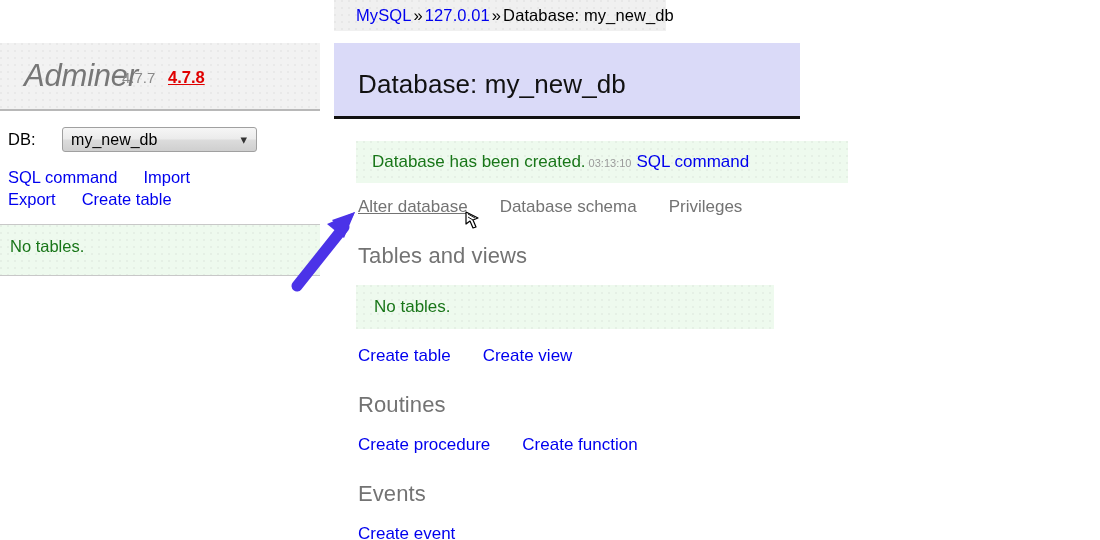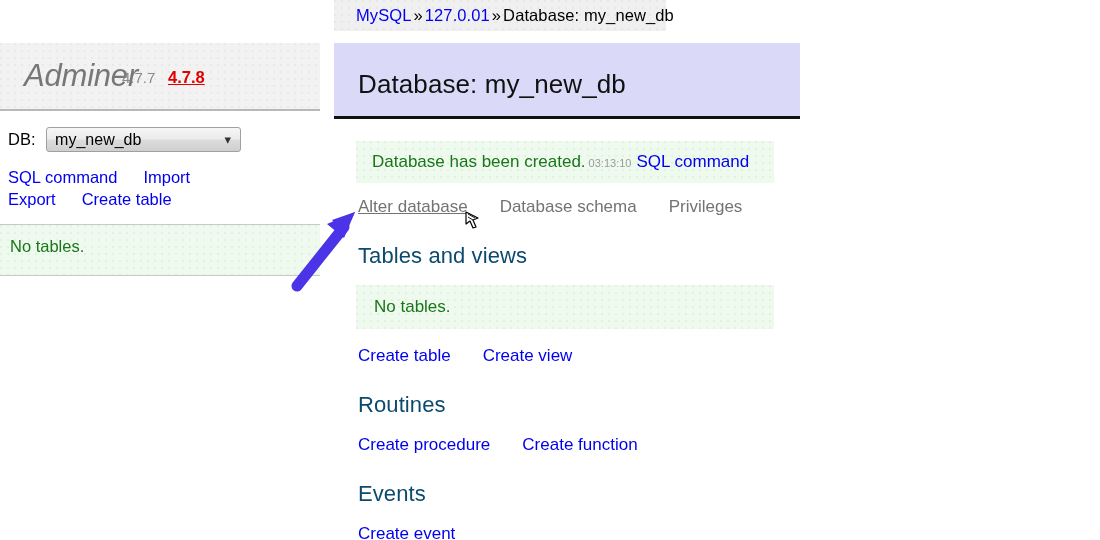--- a/index.html
+++ b/index.html
@@ -92,21 +92,21 @@
   }
 
   #db-row {
     padding: 16px 0 12px 8px;
     font-size: 16.5px;
     background: #ffffff;
   }
   #db-label {
     display: inline-block;
     vertical-align: middle;
-    margin-right: 6px;
+    margin-right: 22px;
   }
   #db-select {
     display: inline-block;
     vertical-align: middle;
     width: 195px;
     height: 25px;
     line-height: 23px;
     box-sizing: border-box;
     border: 1px solid #a0a0a0;
     border-radius: 3px;
@@ -169,21 +169,21 @@
     font-weight: normal;
     color: #111;
     padding: 26px 0 18px 24px;
     box-sizing: border-box;
     height: 76px;
     letter-spacing: 0.1px;
   }
 
   #message {
     margin: 22px 0 0 22px;
-    width: 418px;
+    width: 492px;
     box-sizing: border-box;
     background-color: #eefaee;
     color: #197619;
     font-size: 17px;
     padding: 11px 0 11px 16px;
     white-space: nowrap;
   }
   #message .time {
     font-size: 11px;
     color: #9b9b9b;
@@ -207,21 +207,21 @@
   }
   #action-links a.hovered {
     color: #737373;
     text-decoration: underline;
   }
 
   .section-h3 {
     margin: 26px 0 0 24px;
     font-size: 22px;
     font-weight: normal;
-    color: #0c4a6e;
+    color: #737373;
     letter-spacing: 0.1px;
   }
 
   #tables-notables {
     margin: 16px 0 0 22px;
     width: 418px;
     box-sizing: border-box;
     background-color: #eefaee;
     color: #197619;
     font-size: 17px;

